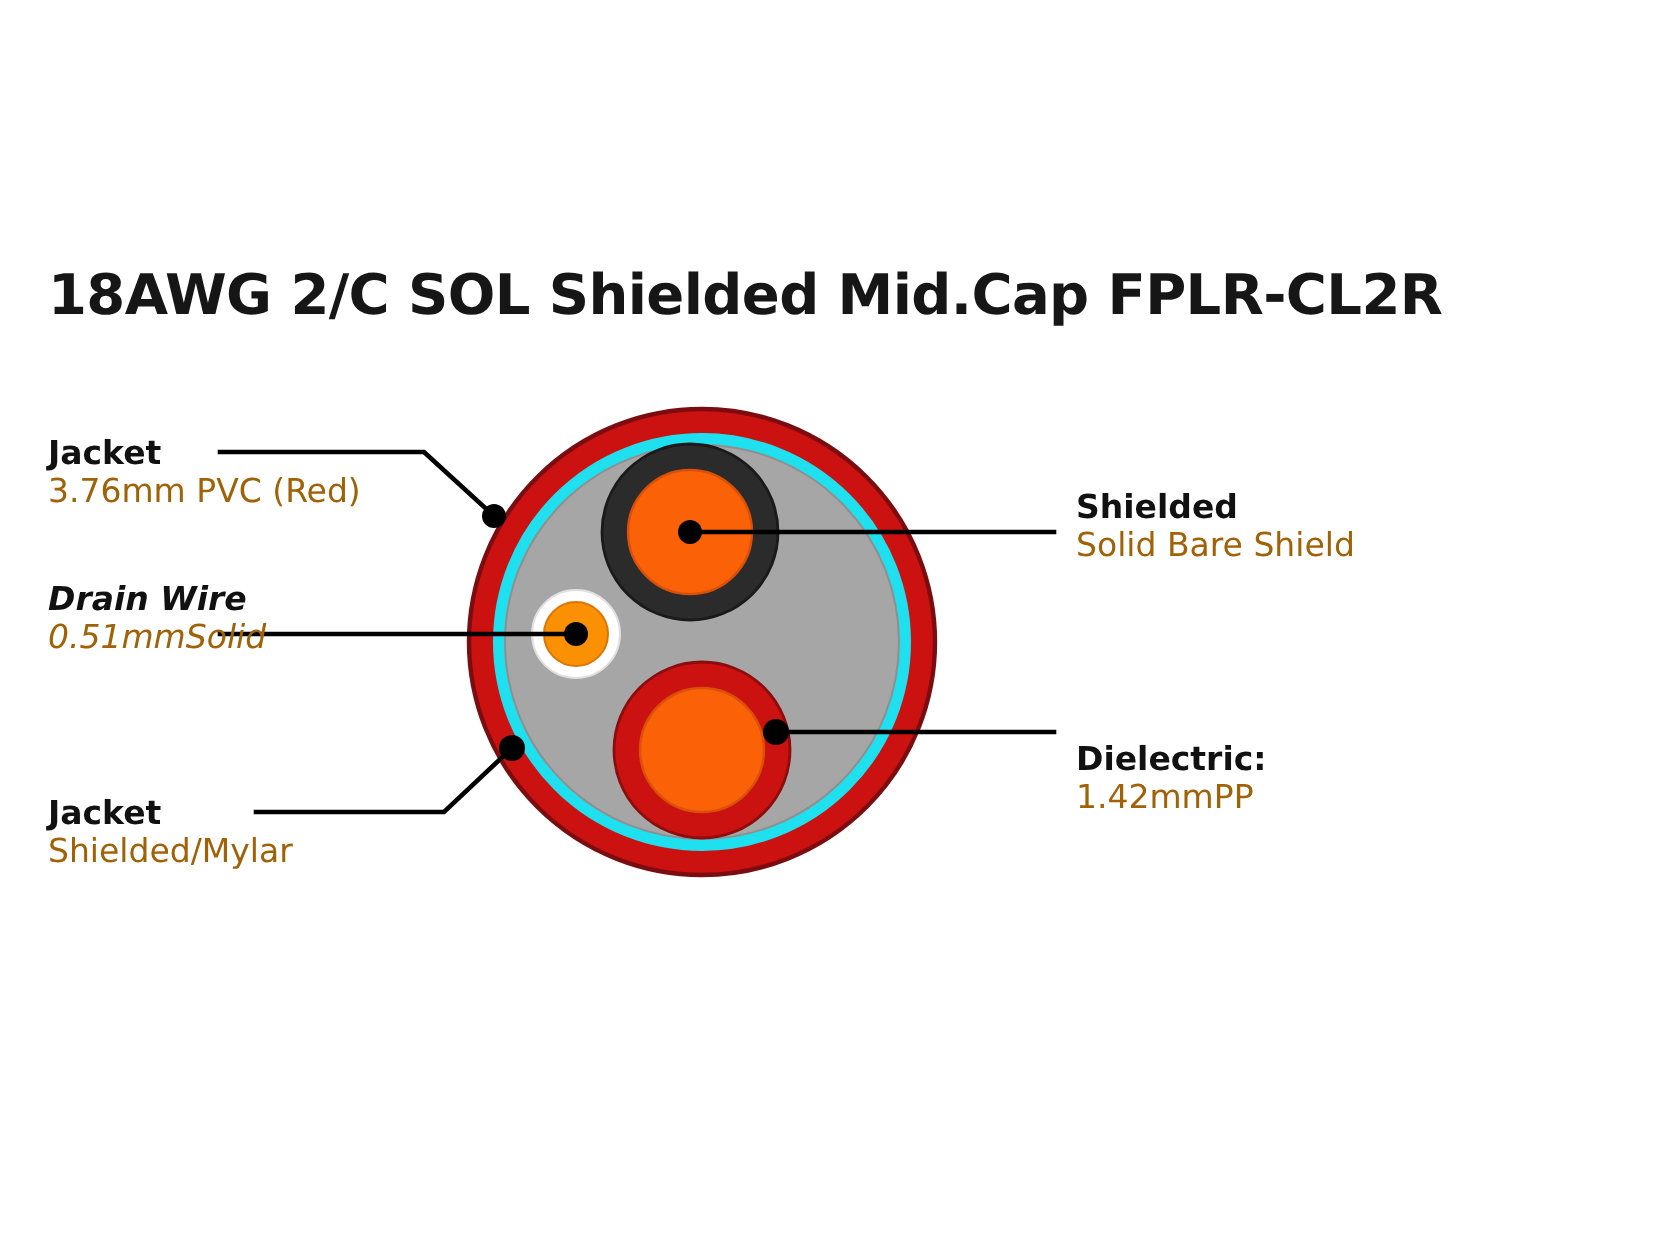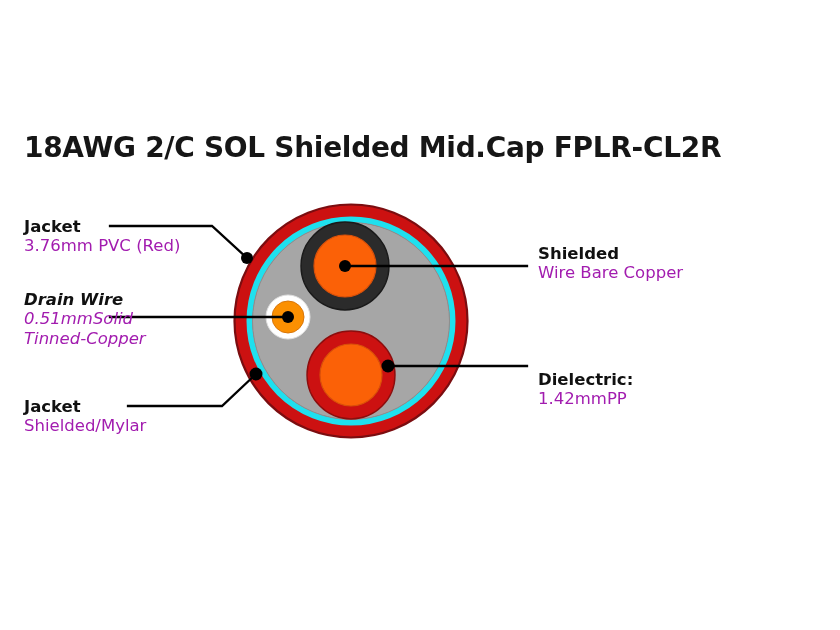--- a/index.html
+++ b/index.html
@@ -45,21 +45,21 @@
     font-size: 16.5px;
     font-weight: bold;
     color: #111111;
     line-height: 1.18;
     white-space: nowrap;
     font-family: "DejaVu Sans", sans-serif;
   }
   .callout .c-line {
     font-size: 16.5px;
     font-weight: normal;
-    color: #a21caf;
+    color: #a16207;
     line-height: 1.18;
     white-space: nowrap;
     font-family: "DejaVu Sans", sans-serif;
   }
   #callout-jacket   { left: 24px;  top: 217px; }
   #callout-drain    { left: 24px;  top: 290px; font-style: italic; }
   #callout-shield   { left: 24px;  top: 397px; }
   #callout-conductor{ left: 538px; top: 244px; }
   #callout-dielectric{ left: 538px; top: 370px; }
 </style>
@@ -119,31 +119,30 @@
   <div class="title">18AWG 2/C SOL Shielded Mid.Cap FPLR-CL2R</div>
 
   <div class="callout" id="callout-jacket">
     <div class="c-title">Jacket</div>
     <div class="c-line">3.76mm PVC (Red)</div>
   </div>
 
   <div class="callout" id="callout-drain">
     <div class="c-title">Drain Wire</div>
     <div class="c-line">0.51mmSolid</div>
-    <div class="c-line">Tinned-Copper</div>
   </div>
 
   <div class="callout" id="callout-shield">
     <div class="c-title">Jacket</div>
     <div class="c-line">Shielded/Mylar</div>
   </div>
 
   <div class="callout" id="callout-conductor">
     <div class="c-title">Shielded</div>
-    <div class="c-line">Wire Bare Copper</div>
+    <div class="c-line">Solid Bare Shield</div>
   </div>
 
   <div class="callout" id="callout-dielectric">
     <div class="c-title">Dielectric:</div>
     <div class="c-line">1.42mmPP</div>
   </div>
 
 </div>
 
 </body></html>

